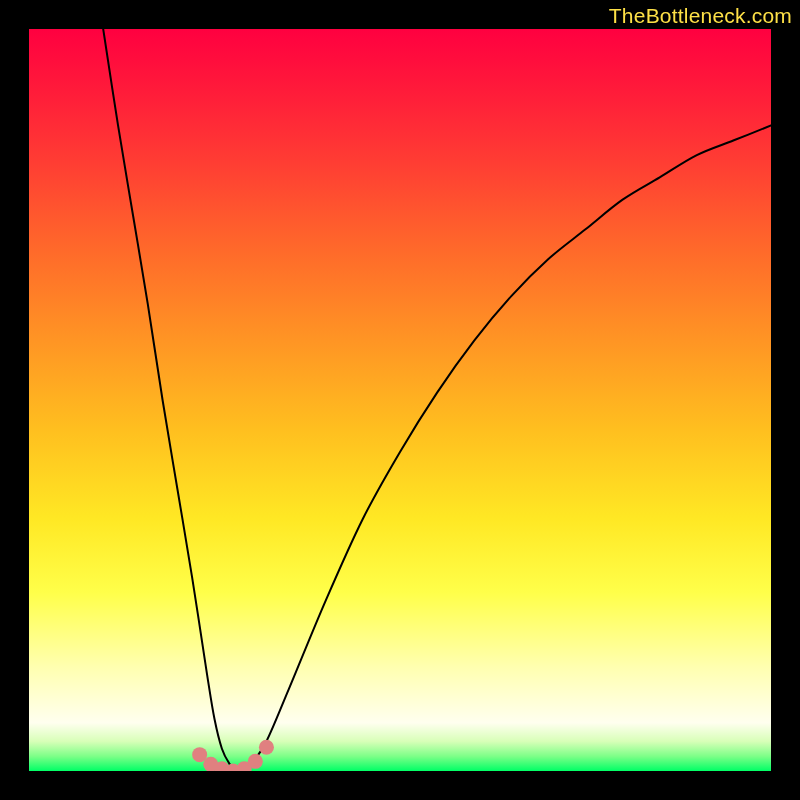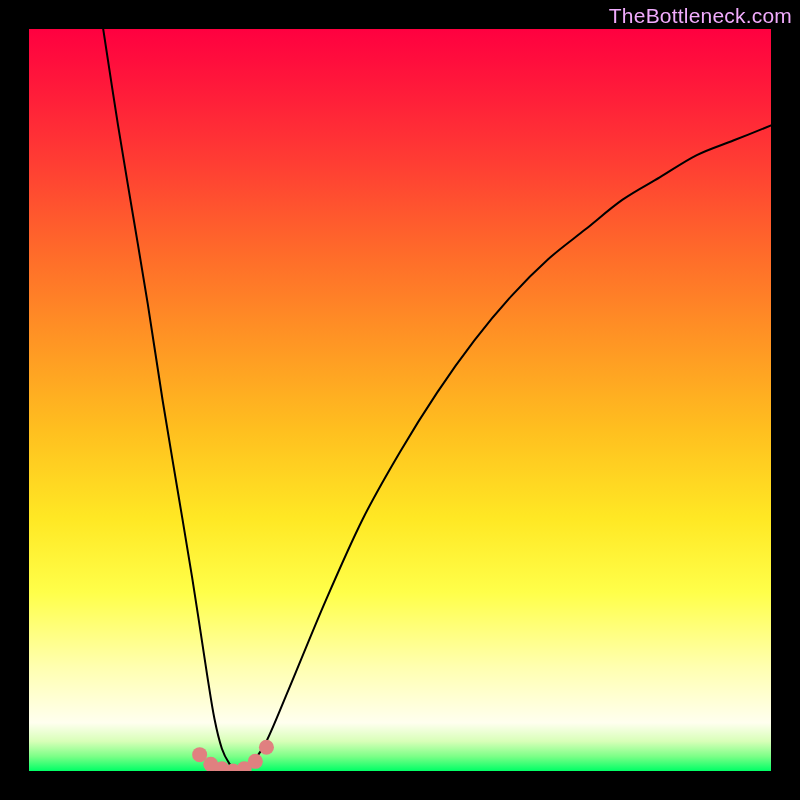--- a/index.html
+++ b/index.html
@@ -38,21 +38,21 @@
       #ffffef 93.5%,
       #d8ffb8 96%,
       #7eff88 98%,
       #00ff66 100%
     );
   }
   .watermark {
     position: absolute;
     top: 4px;
     right: 8px;
-    color: #f0abfc;
+    color: #fde047;
     font-size: 21px;
     font-weight: 500;
     letter-spacing: 0.2px;
     user-select: none;
   }
   svg.curve {
     position: absolute;
     left: 0;
     top: 0;
     width: 742px;

